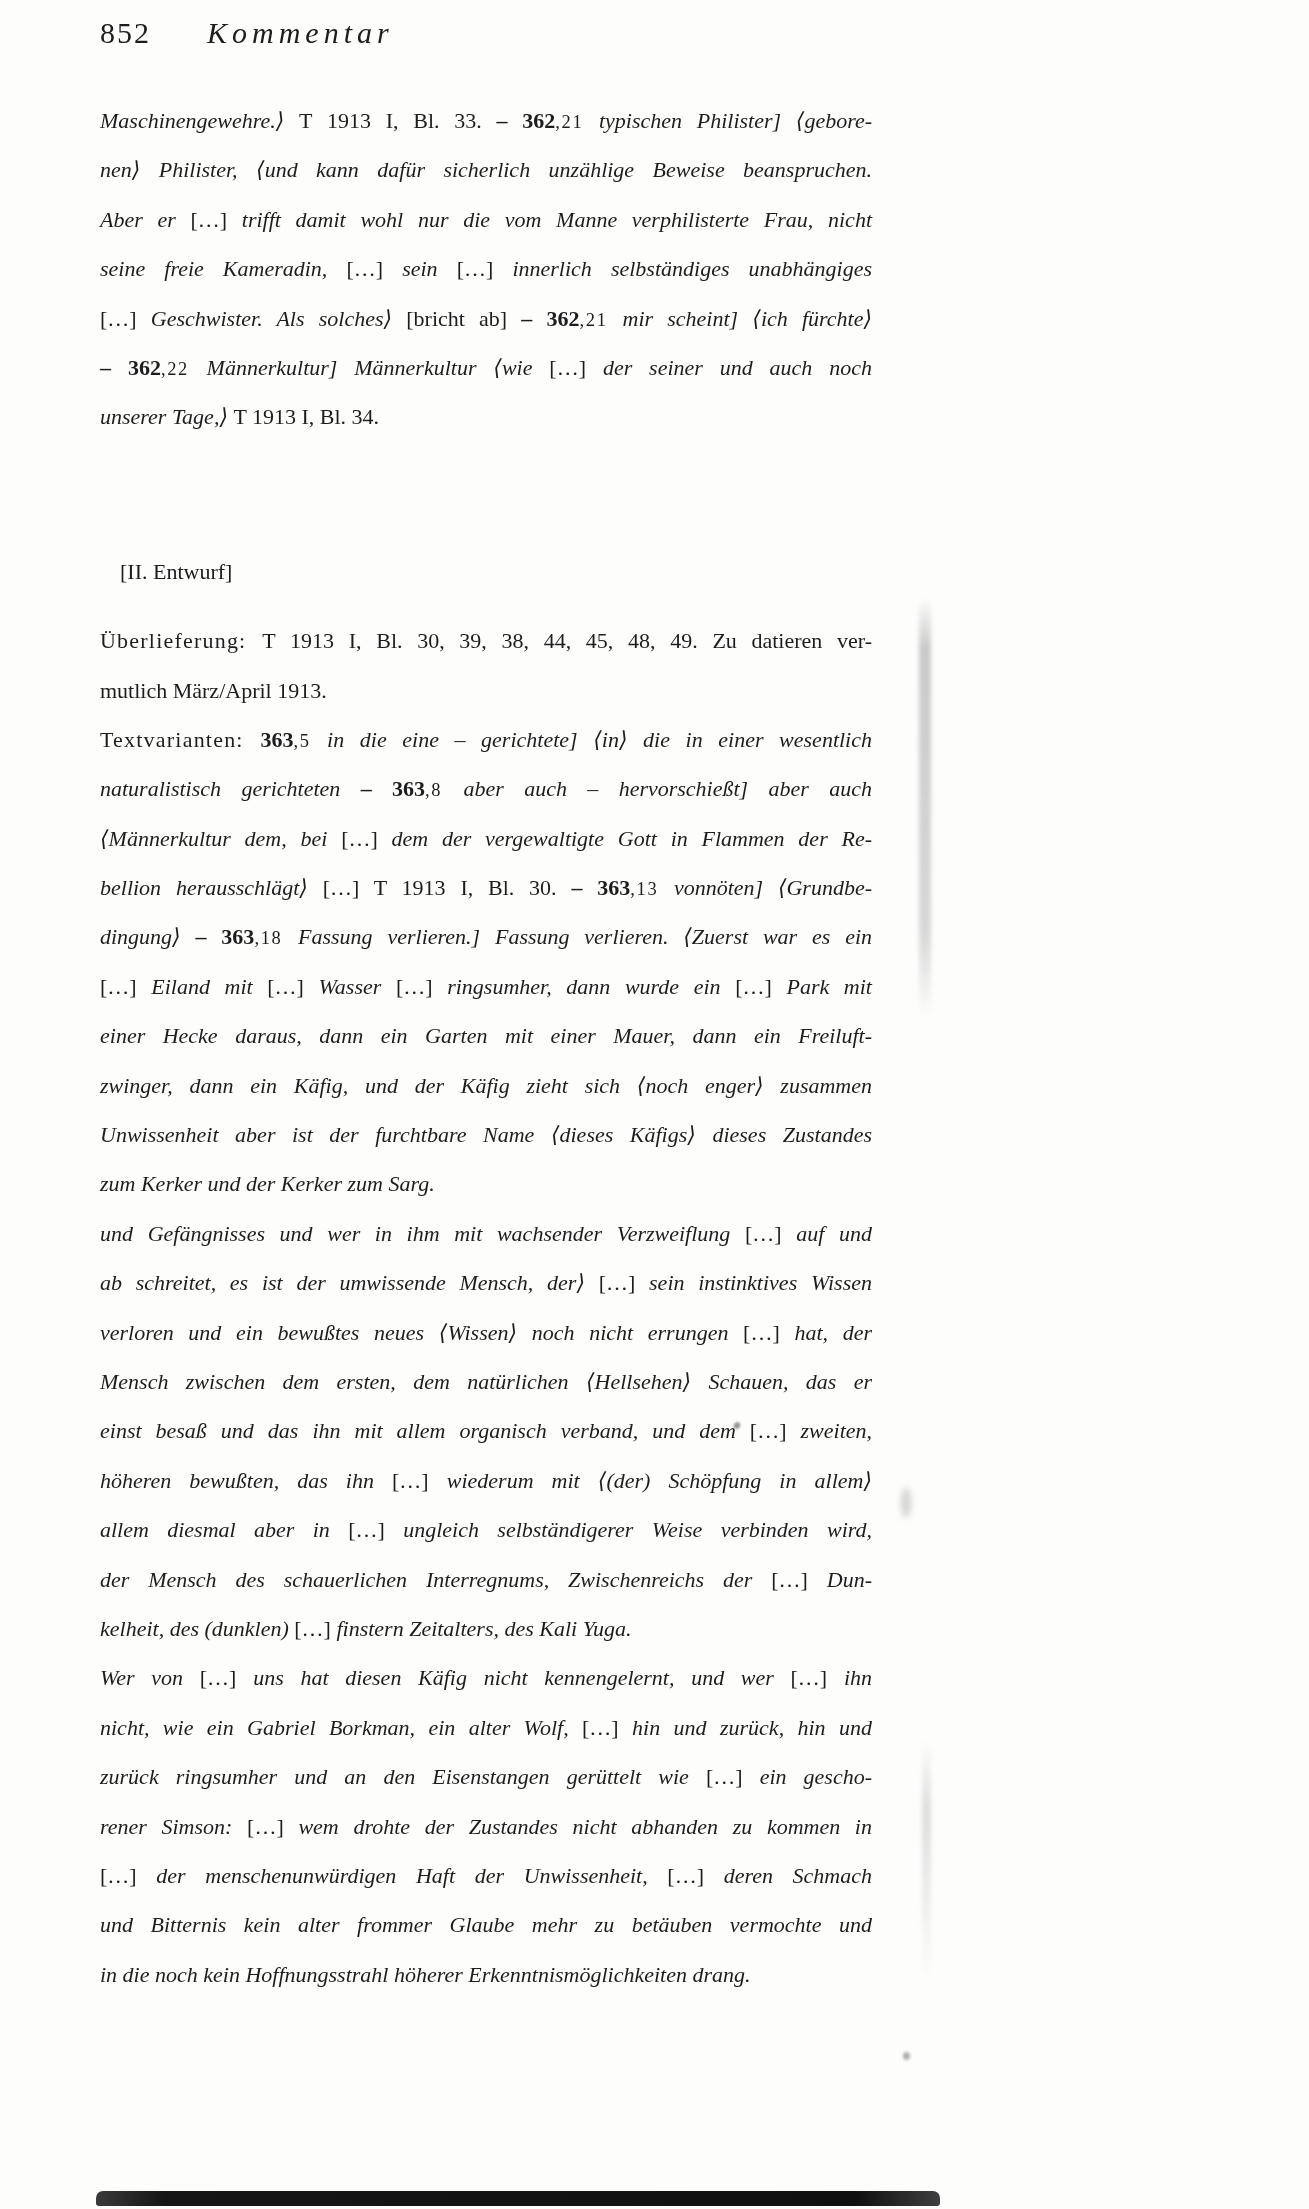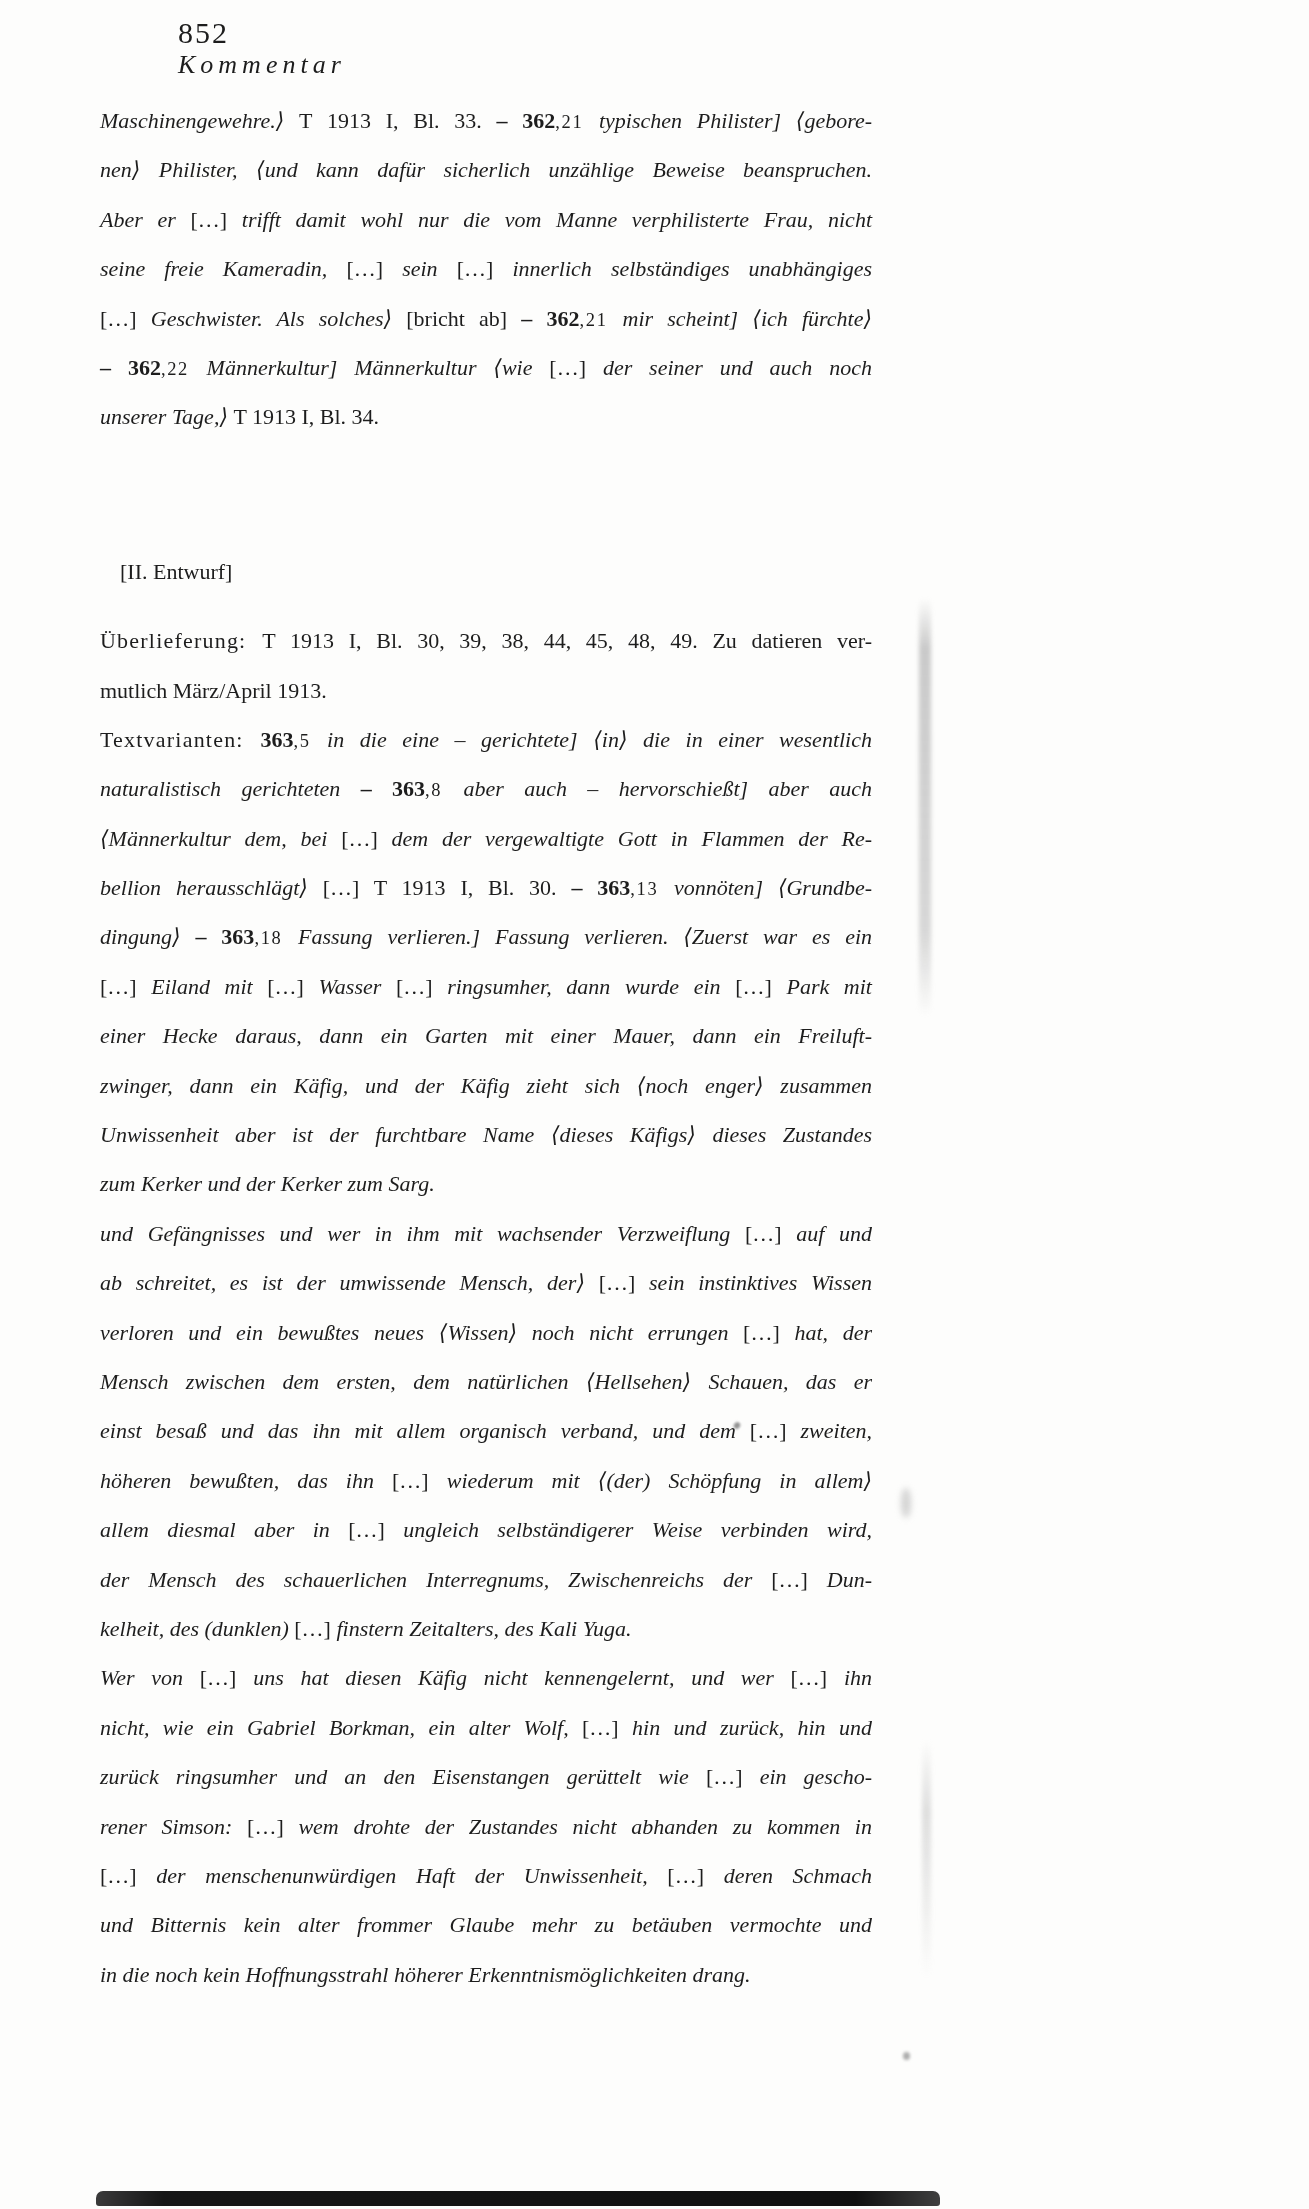--- a/index.html
+++ b/index.html
@@ -10,28 +10,28 @@
   body{
     width:1309px;height:2209px;
     background:var(--paper);
     position:relative;
     font-family:"Liberation Serif","DejaVu Serif",serif;
     color:var(--ink);
     overflow:hidden;
   }
   .page-header{
     position:absolute;top:16px;left:100px;
-    display:flex;align-items:baseline;flex-direction:column;
+    display:flex;align-items:baseline;
   }
   .page-number{
     font-size:30px;letter-spacing:2px;font-style:normal;
   }
   .running-head{
-    margin-left:78px;
-    font-style:italic;font-size:26px;letter-spacing:5px;
+    margin-left:56px;
+    font-style:italic;font-size:30px;letter-spacing:5px;
   }
   .text-block{
     position:absolute;top:96px;left:100px;width:772px;
   }
   .para{margin:0;}
   .line{
     display:block;
     font-size:22px;line-height:49.4px;
     text-align:justify;
     -moz-text-align-last:justify;

